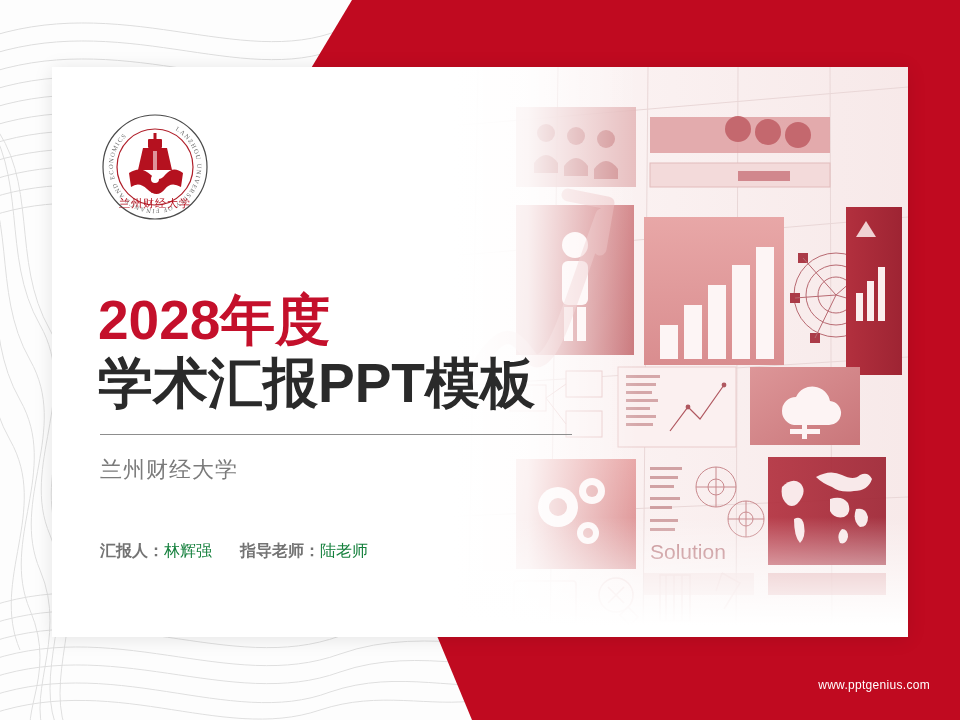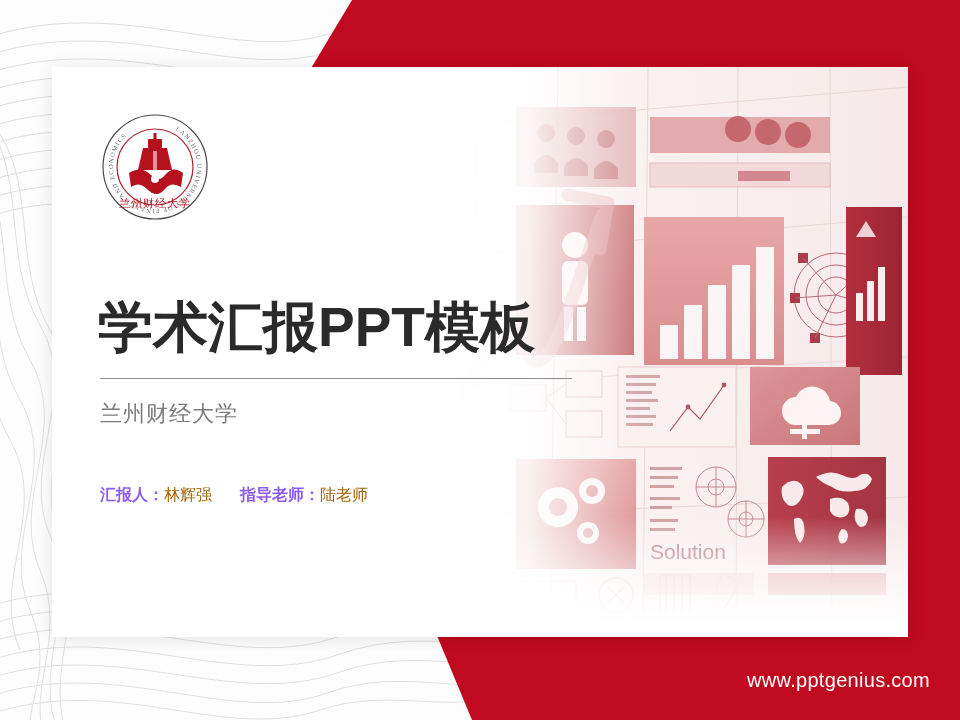--- a/index.html
+++ b/index.html
@@ -33,26 +33,26 @@
 
   
   .texts{position:absolute;left:46px;top:225px;z-index:9;}
   .h-year{font-size:55px;font-weight:bold;color:#c4102b;letter-spacing:0px;line-height:1.02;
           margin:0;white-space:nowrap;}
   .h-main{font-size:55px;font-weight:bold;color:#2a2a2a;letter-spacing:0px;line-height:1.06;
           margin:6px 0 12px 0;white-space:nowrap;}
   .rule{width:472px;height:1px;background:#8d8d8d;margin:22px 0 0 2px;}
   .subtitle{font-size:22px;color:#7b7b7b;margin:20px 0 0 2px;letter-spacing:1px;white-space:nowrap;}
   .credits{margin:56px 0 0 2px;font-size:16px;color:#3a3a3a;white-space:nowrap;}
-  .credits .lbl{font-weight:bold;color:#8b5cf6;}
-  .credits .val{color:#a16207;}
+  .credits .lbl{font-weight:bold;color:#737373;}
+  .credits .val{color:#15803d;}
   .credits .gap{display:inline-block;width:28px;}
 
   
-  .footer-url{position:absolute;right:30px;bottom:28px;z-index:20;color:#ffffff;font-size:20px;
+  .footer-url{position:absolute;right:30px;bottom:28px;z-index:20;color:#ffffff;font-size:12px;
               letter-spacing:.3px;}
 </style>
 </head>
 <body>
 
 <div class="stage">
 
   <div class="waves">
     <svg viewBox="0 0 960 720" xmlns="http://www.w3.org/2000/svg">
       <rect width="960" height="720" fill="#fdfdfd"></rect>
@@ -335,20 +335,21 @@
           <rect x="58" y="44" width="4" height="20" fill="#ffffff" opacity=".55"></rect>
           <path d="M34,66 q12,-8 22,2 q8,8 14,0 q8,-10 18,-2 l-2,14 q-10,-6 -16,2 q-8,10 -18,0 q-8,-8 -16,-2z"></path>
           <circle cx="60" cy="72" r="4" fill="#ffffff"></circle>
         </g>
         <text x="60" y="86" text-anchor="middle" font-size="4.6" fill="#a3141f" font-family="Liberation Serif, serif">1952</text>
         <text x="60" y="100" text-anchor="middle" font-size="11" fill="#b5111f" font-family="Liberation Serif, serif" letter-spacing="1">兰州财经大学</text>
       </svg>
     </div>
 
     <div class="texts">
+      <div class="h-year">2028年度</div>
       <div class="h-main">学术汇报PPT模板</div>
       <div class="rule"></div>
       <div class="subtitle">兰州财经大学</div>
       <div class="credits">
         <span class="lbl">汇报人：</span><span class="val">林辉强</span><span class="gap"></span><span class="lbl">指导老师：</span><span class="val">陆老师</span>
       </div>
     </div>
   </div>
 
   <div class="footer-url">www.pptgenius.com</div>

